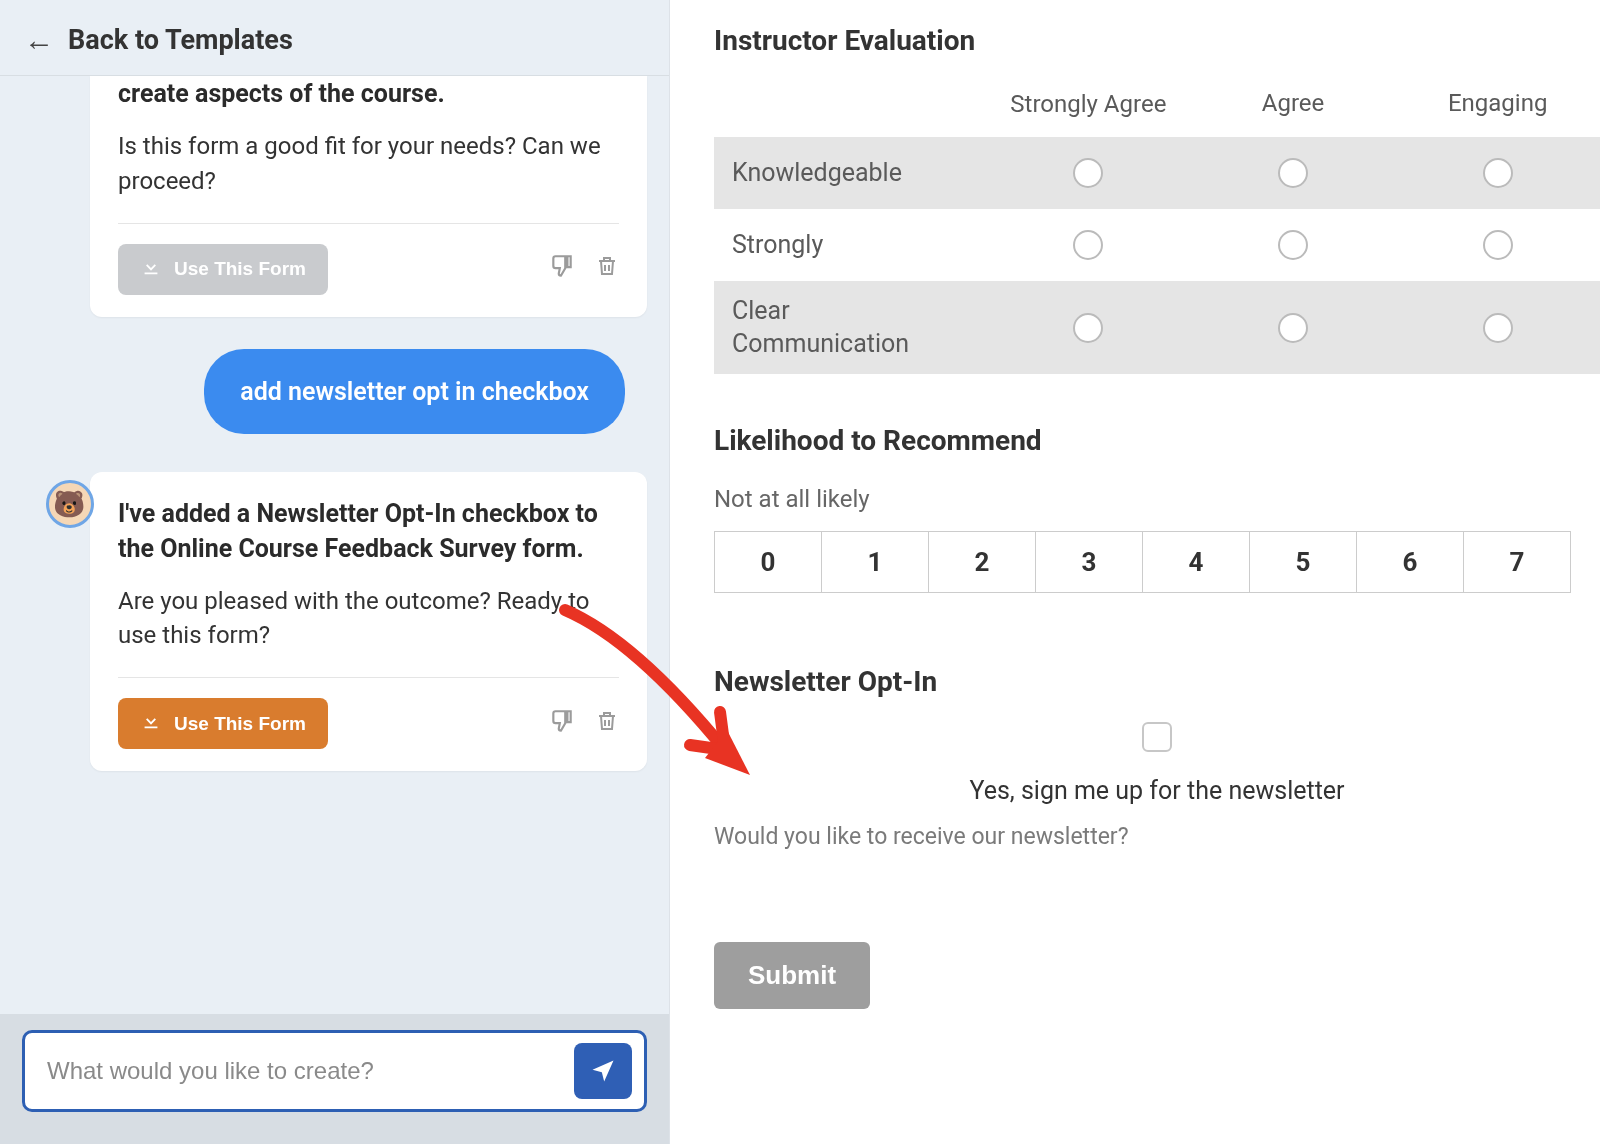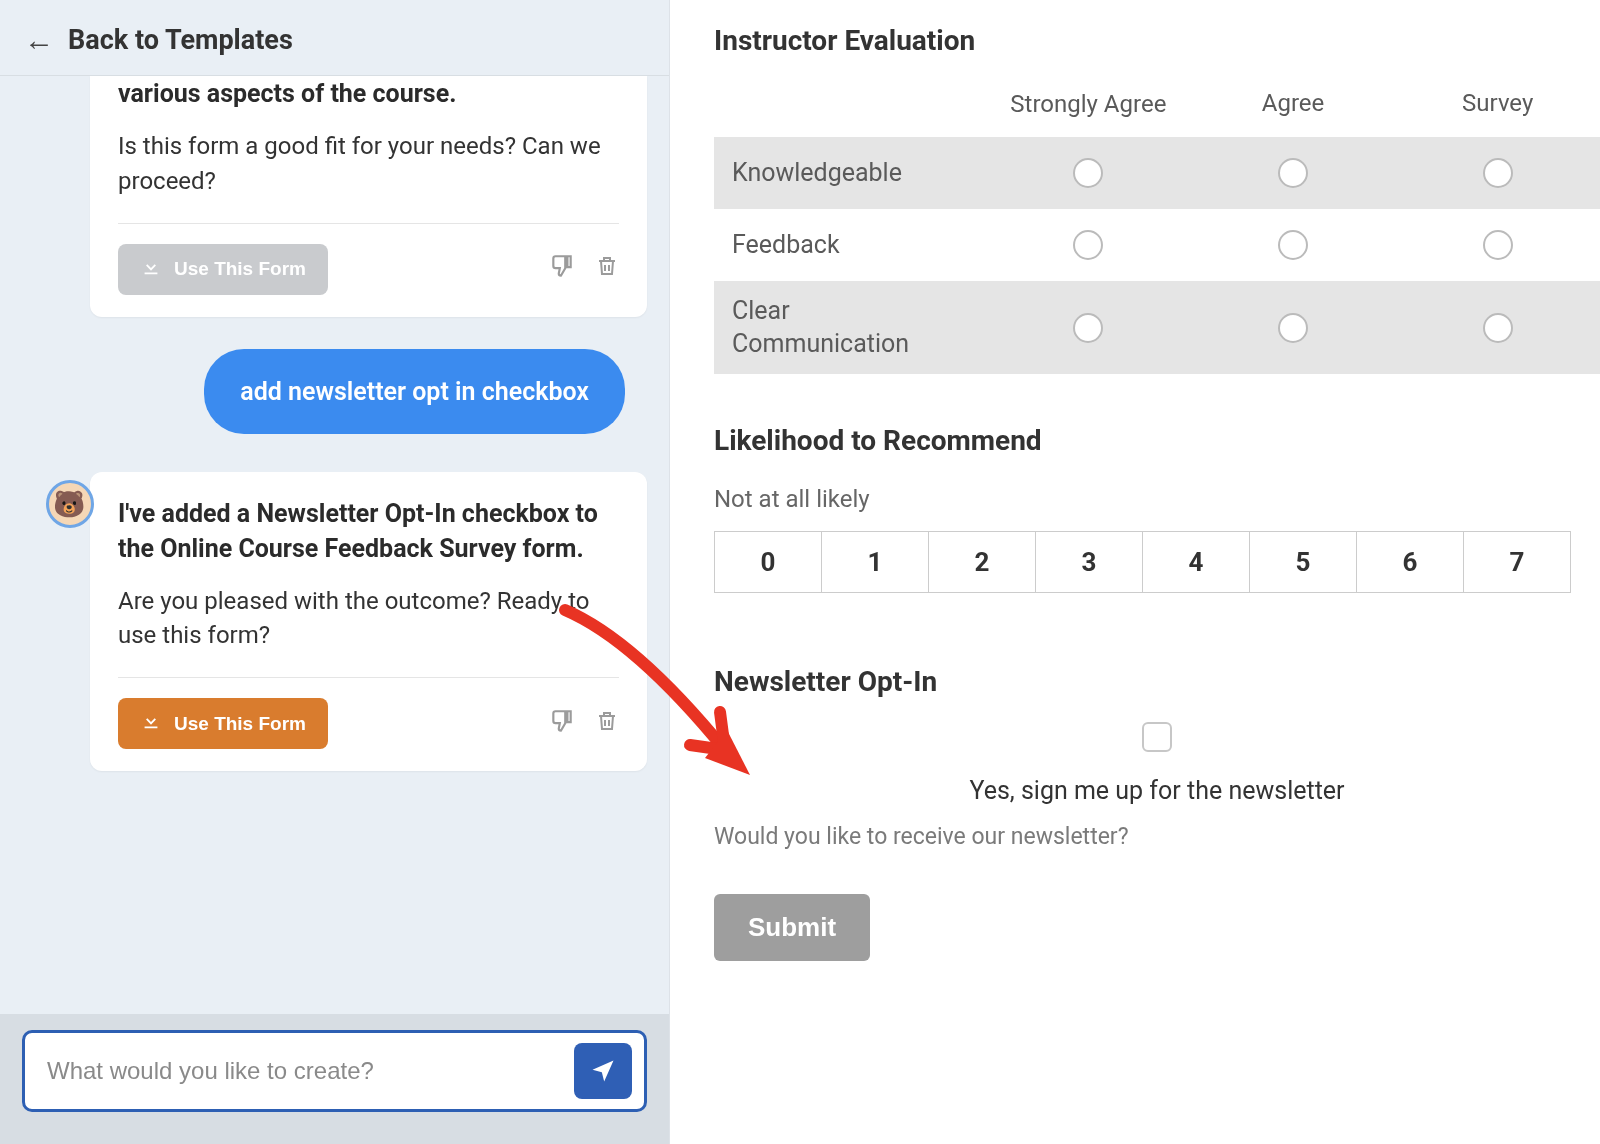--- a/index.html
+++ b/index.html
@@ -53,40 +53,40 @@
 .nps-label { font-size: 24px; color:#666; margin: 28px 0 18px; }
 .nps-row { display:flex; }
 .nps-cell { width: 108px; height: 62px; border: 1px solid #ccc; display:flex; align-items:center; justify-content:center; font-size: 26px; font-weight: 700; color:#333; cursor:pointer; margin-left:-1px; }
 .nps-cell:first-child { margin-left:0; }
 
 .newsletter { margin-top: 72px; }
 .checkbox-row { display:flex; align-items:center; gap: 24px; margin: 24px 0 18px; flex-direction: column; }
 .checkbox { width: 30px; height: 30px; border: 2px solid #c7c7c7; border-radius: 6px; background:#fff; cursor:pointer; }
 .checkbox-label { font-size: 25px; color:#333; }
 .helper-text { font-size: 23px; color:#7a7a7a; }
-.submit-btn { margin-top: 44px; background:#9E9E9E; color:#fff; font-size: 26px; font-weight:700; padding: 18px 34px; border:none; border-radius:6px; cursor:pointer; }
+.submit-btn { margin-top: 92px; background:#9E9E9E; color:#fff; font-size: 26px; font-weight:700; padding: 18px 34px; border:none; border-radius:6px; cursor:pointer; }
 
 
 .annotation-arrow { position:absolute; left: 555px; top: 600px; pointer-events:none; z-index:50; }
 </style>
 </head>
 <body>
 
 <div class="app">
 
   <div class="chat-panel">
     <div class="chat-header">
       <span class="back-arrow">←</span>
       <span class="chat-header-title">Back to Templates</span>
     </div>
 
     <div class="chat-scroll">
 
       <div class="msg-assistant first">
-        <div class="bold-line">various aspects of the course.</div>
+        <div class="bold-line">create aspects of the course.</div>
         <div class="body-line">Is this form a good fit for your needs? Can we proceed?</div>
         <div class="msg-divider"></div>
         <div class="card-actions">
           <button class="use-form-btn disabled">
             <span class="dl-icon">
               <svg width="22" height="22" viewBox="0 0 24 24" fill="#fff">
                   <path d="M12 3v10l4-4 1.4 1.4L12 16 6.6 10.4 8 9l4 4V3h0zM5 18h14v2H5z"></path>
                 </svg>
             </span>
             <span>Use This Form</span>
@@ -157,36 +157,36 @@
 
   <div class="form-panel">
 
     <div class="section-title">Instructor Evaluation</div>
 
     <div class="matrix">
       <div class="matrix-head">
         <div class="spacer"></div>
         <div class="col two-line"><span>Strongly Agree</span></div>
         <div class="col">Agree</div>
-        <div class="col">Survey</div>
+        <div class="col">Engaging</div>
       </div>
       <div class="matrix-row alt">
         <div class="label">Knowledgeable</div>
         <div class="cell">
             <div class="radio"></div>
           </div>
         <div class="cell">
             <div class="radio"></div>
           </div>
         <div class="cell">
             <div class="radio"></div>
           </div>
       </div>
       <div class="matrix-row">
-        <div class="label">Feedback</div>
+        <div class="label">Strongly</div>
         <div class="cell">
             <div class="radio"></div>
           </div>
         <div class="cell">
             <div class="radio"></div>
           </div>
         <div class="cell">
             <div class="radio"></div>
           </div>
       </div>

